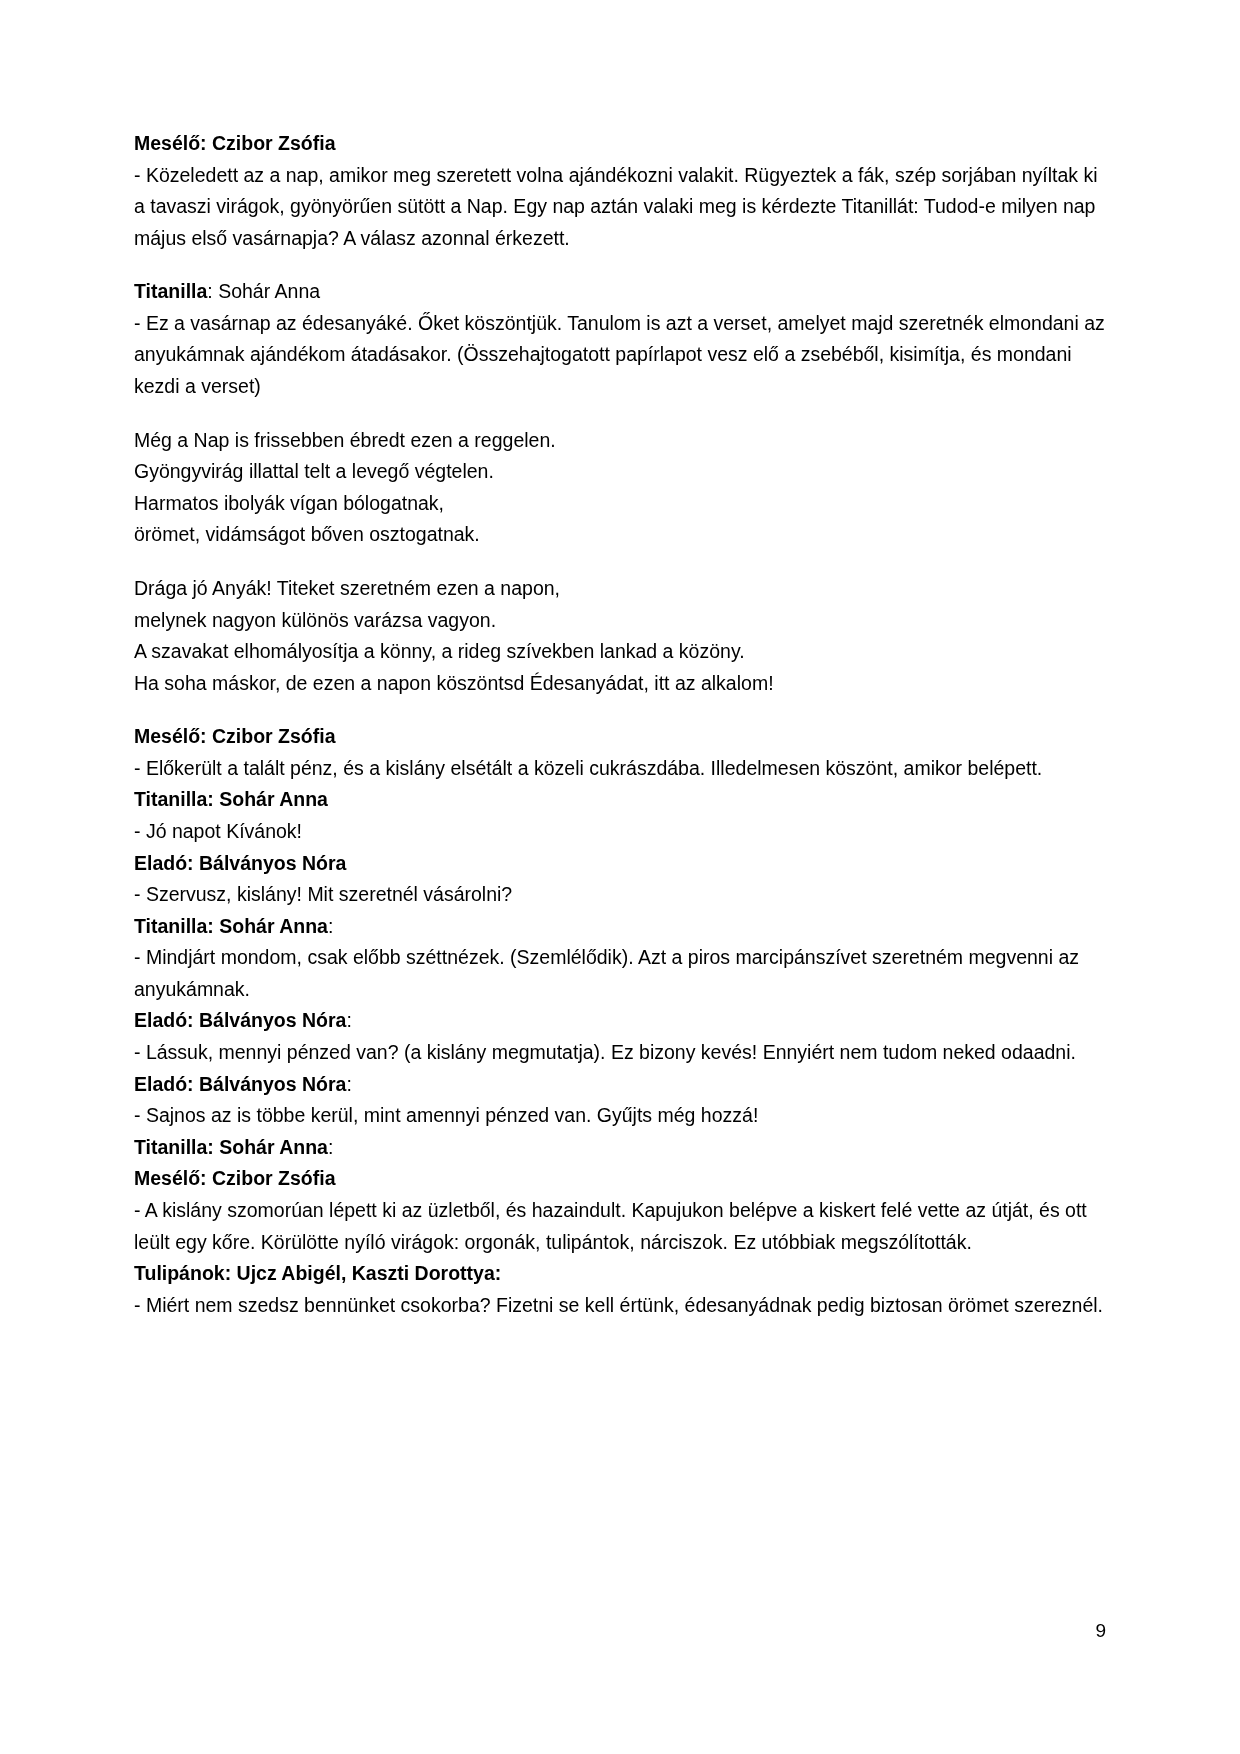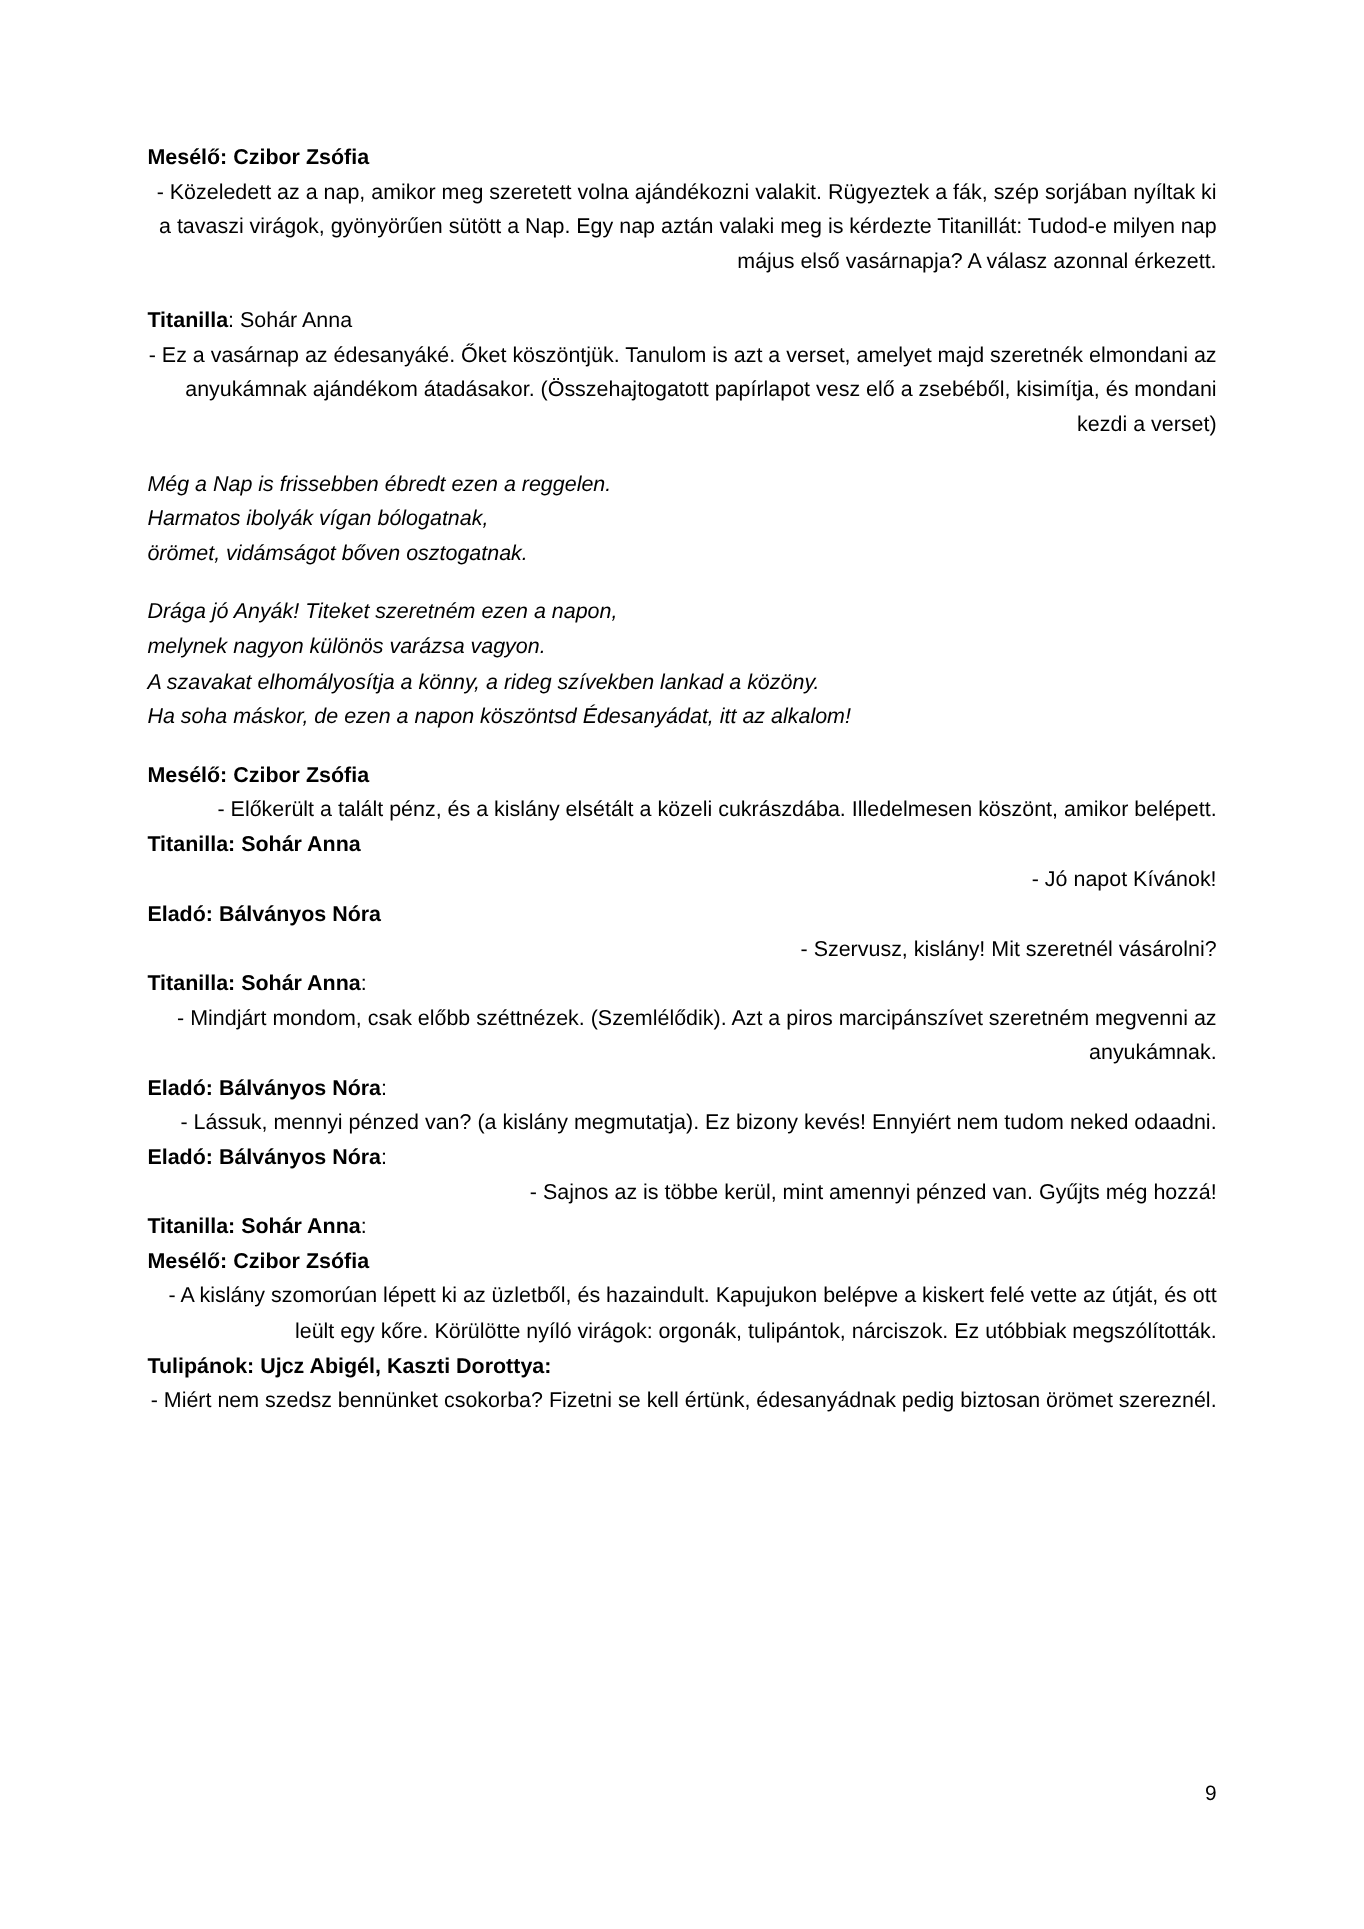--- a/index.html
+++ b/index.html
@@ -31,28 +31,27 @@
   .speaker {
     font-weight: bold;
     margin: 0;
   }
   .speaker .plain {
     font-weight: normal;
     text-align: right;
   }
   .para {
     margin: 0;
-    text-align: right;
+    text-align: left;
   }
   .gap-lg {
     height: 22px;
   }
   .verse {
     margin: 0;
-    font-style: italic;
   }
   .verse-line {
     margin: 0;
   }
   .page-number {
     position: absolute;
     right: 134px;
     bottom: 112px;
     font-size: 19px;
     font-weight: normal;
@@ -71,20 +70,21 @@
     <div class="gap-lg"></div>
 
     <div class="blk">
       <p class="speaker"><span>Titanilla</span><span class="plain">: Sohár Anna</span></p>
       <p class="para">- Ez a vasárnap az édesanyáké. Őket köszöntjük. Tanulom is azt a verset, amelyet majd szeretnék elmondani az anyukámnak ajándékom átadásakor. (Összehajtogatott papírlapot vesz elő a zsebéből, kisimítja, és mondani kezdi a verset)</p>
     </div>
     <div class="gap-lg"></div>
 
     <div class="verse">
       <p class="verse-line">Még a Nap is frissebben ébredt ezen a reggelen.</p>
+      <p class="verse-line">Gyöngyvirág illattal telt a levegő végtelen.</p>
       <p class="verse-line">Harmatos ibolyák vígan bólogatnak,</p>
       <p class="verse-line">örömet, vidámságot bőven osztogatnak.</p>
     </div>
     <div class="gap-lg"></div>
 
     <div class="verse">
       <p class="verse-line">Drága jó Anyák! Titeket szeretném ezen a napon,</p>
       <p class="verse-line">melynek nagyon különös varázsa vagyon.</p>
       <p class="verse-line">A szavakat elhomályosítja a könny, a rideg szívekben lankad a közöny.</p>
       <p class="verse-line">Ha soha máskor, de ezen a napon köszöntsd Édesanyádat, itt az alkalom!</p>

